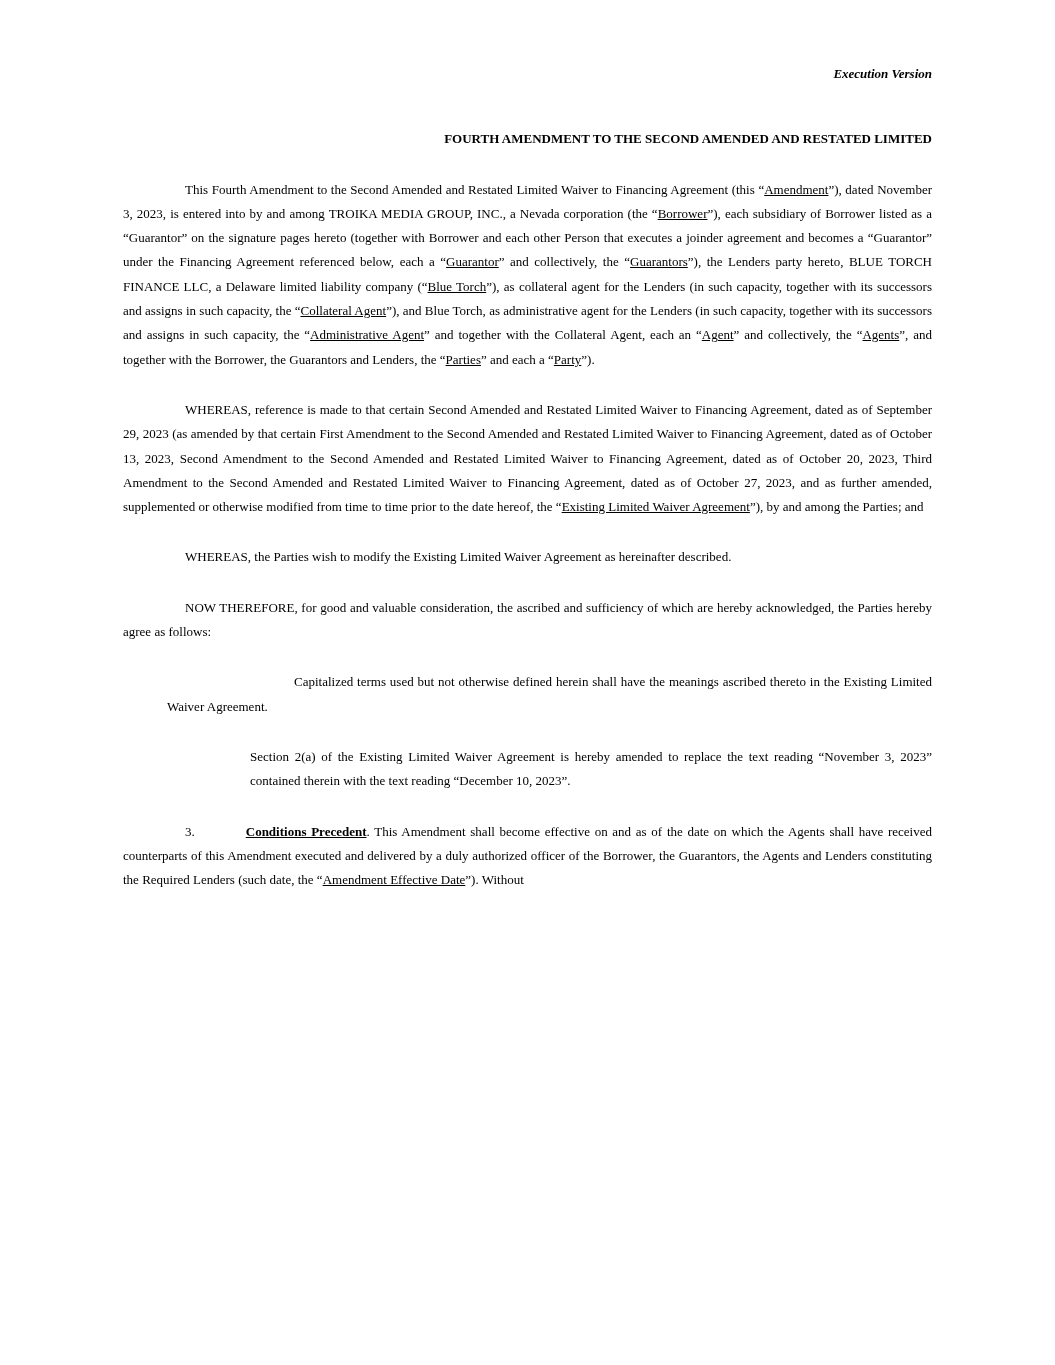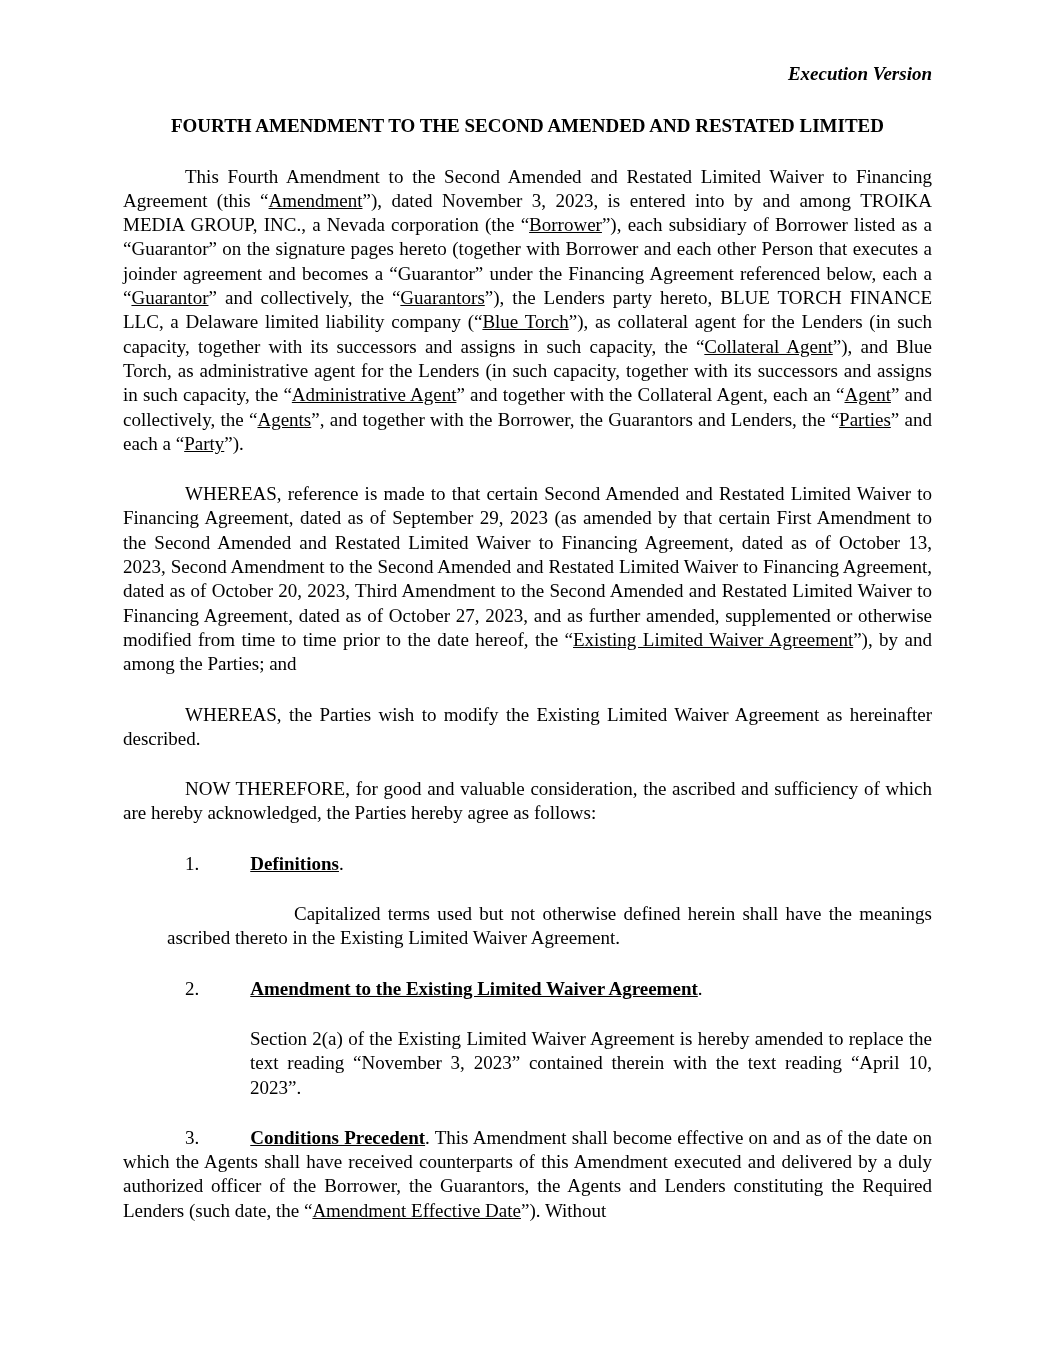--- a/index.html
+++ b/index.html
@@ -9,32 +9,32 @@
   }
   .page {
     position: relative;
     width: 1055px;
     height: 1365px;
     box-sizing: border-box;
     padding: 62px 123px 40px 123px;
     background: #ffffff;
     color: #000000;
     font-family: "Liberation Serif", "DejaVu Serif", serif;
-    font-size: 19px;
+    font-size: 13px;
     line-height: 24.3px;
     overflow: hidden;
   }
   .exec-version {
     text-align: right;
     font-weight: bold;
     font-style: italic;
   }
   .doc-title {
-    margin-top: 28px;
-    text-align: center;
+    margin-top: 41px;
+    text-align: right;
     font-weight: bold;
   }
   p.para {
     margin: 26px 0 0 0;
     text-align: justify;
   }
   p.p-indent   { text-indent: 62px; }
   p.p-indent2  { text-indent: 127px; margin-left: 44px; }
   p.p-block    { margin-left: 127px; }
   p.p-heading  { text-indent: 62px; text-align: left; }
@@ -54,23 +54,21 @@
   </div>
 
   <p class="para p-indent"><span>This Fourth Amendment to the Second Amended and Restated Limited Waiver to Financing Agreement (this “</span><span class="u">Amendment</span><span>”), dated November 3, 2023, is entered into by and among TROIKA MEDIA GROUP, INC., a Nevada corporation (the “</span><span class="u">Borrower</span><span>”), each subsidiary of Borrower listed as a “Guarantor” on the signature pages hereto (together with Borrower and each other Person that executes a joinder agreement and becomes a “Guarantor” under the Financing Agreement referenced below, each a “</span><span class="u">Guarantor</span><span>” and collectively, the “</span><span class="u">Guarantors</span><span>”), the Lenders party hereto, BLUE TORCH FINANCE LLC, a Delaware limited liability company (“</span><span class="u">Blue Torch</span><span>”), as collateral agent for the Lenders (in such capacity, together with its successors and assigns in such capacity, the “</span><span class="u">Collateral Agent</span><span>”), and Blue Torch, as administrative agent for the Lenders (in such capacity, together with its successors and assigns in such capacity, the “</span><span class="u">Administrative Agent</span><span>” and together with the Collateral Agent, each an “</span><span class="u">Agent</span><span>” and collectively, the “</span><span class="u">Agents</span><span>”, and together with the Borrower, the Guarantors and Lenders, the “</span><span class="u">Parties</span><span>” and each a “</span><span class="u">Party</span><span>”).</span></p>
 
   <p class="para p-indent"><span>WHEREAS, reference is made to that certain Second Amended and Restated Limited Waiver to Financing Agreement, dated as of September 29, 2023 (as amended by that certain First Amendment to the Second Amended and Restated Limited Waiver to Financing Agreement, dated as of October 13, 2023, Second Amendment to the Second Amended and Restated Limited Waiver to Financing Agreement, dated as of October 20, 2023, Third Amendment to the Second Amended and Restated Limited Waiver to Financing Agreement, dated as of October 27, 2023, and as further amended, supplemented or otherwise modified from time to time prior to the date hereof, the “</span><span class="u">Existing Limited Waiver Agreement</span><span>”), by and among the Parties; and</span></p>
 
   <p class="para p-indent"><span>WHEREAS, the Parties wish to modify the Existing Limited Waiver Agreement as hereinafter described.</span></p>
 
   <p class="para p-indent"><span>NOW THEREFORE, for good and valuable consideration, the ascribed and sufficiency of which are hereby acknowledged, the Parties hereby agree as follows:</span></p>
 
-  <p class="para p-heading"><span>1.</span><span class="tab"></span><span class="b u">Definitions</span><span>.</span></p>
 
   <p class="para p-indent2"><span>Capitalized terms used but not otherwise defined herein shall have the meanings ascribed thereto in the Existing Limited Waiver Agreement.</span></p>
 
-  <p class="para p-heading"><span>2.</span><span class="tab"></span><span class="b u">Amendment to the Existing Limited Waiver Agreement</span><span>.</span></p>
 
-  <p class="para p-block"><span>Section 2(a) of the Existing Limited Waiver Agreement is hereby amended to replace the text reading “November 3, 2023” contained therein with the text reading “April 10, 2023”.</span></p>
+  <p class="para p-block"><span>Section 2(a) of the Existing Limited Waiver Agreement is hereby amended to replace the text reading “November 3, 2023” contained therein with the text reading “December 10, 2023”.</span></p>
 
   <p class="para p-indent"><span>3.</span><span class="tab"></span><span class="b u">Conditions Precedent</span><span>. This Amendment shall become effective on and as of the date on which the Agents shall have received counterparts of this Amendment executed and delivered by a duly authorized officer of the Borrower, the Guarantors, the Agents and Lenders constituting the Required Lenders (such date, the “</span><span class="u">Amendment Effective Date</span><span>”). Without</span></p>
 
 </div>
 
 </body></html>

